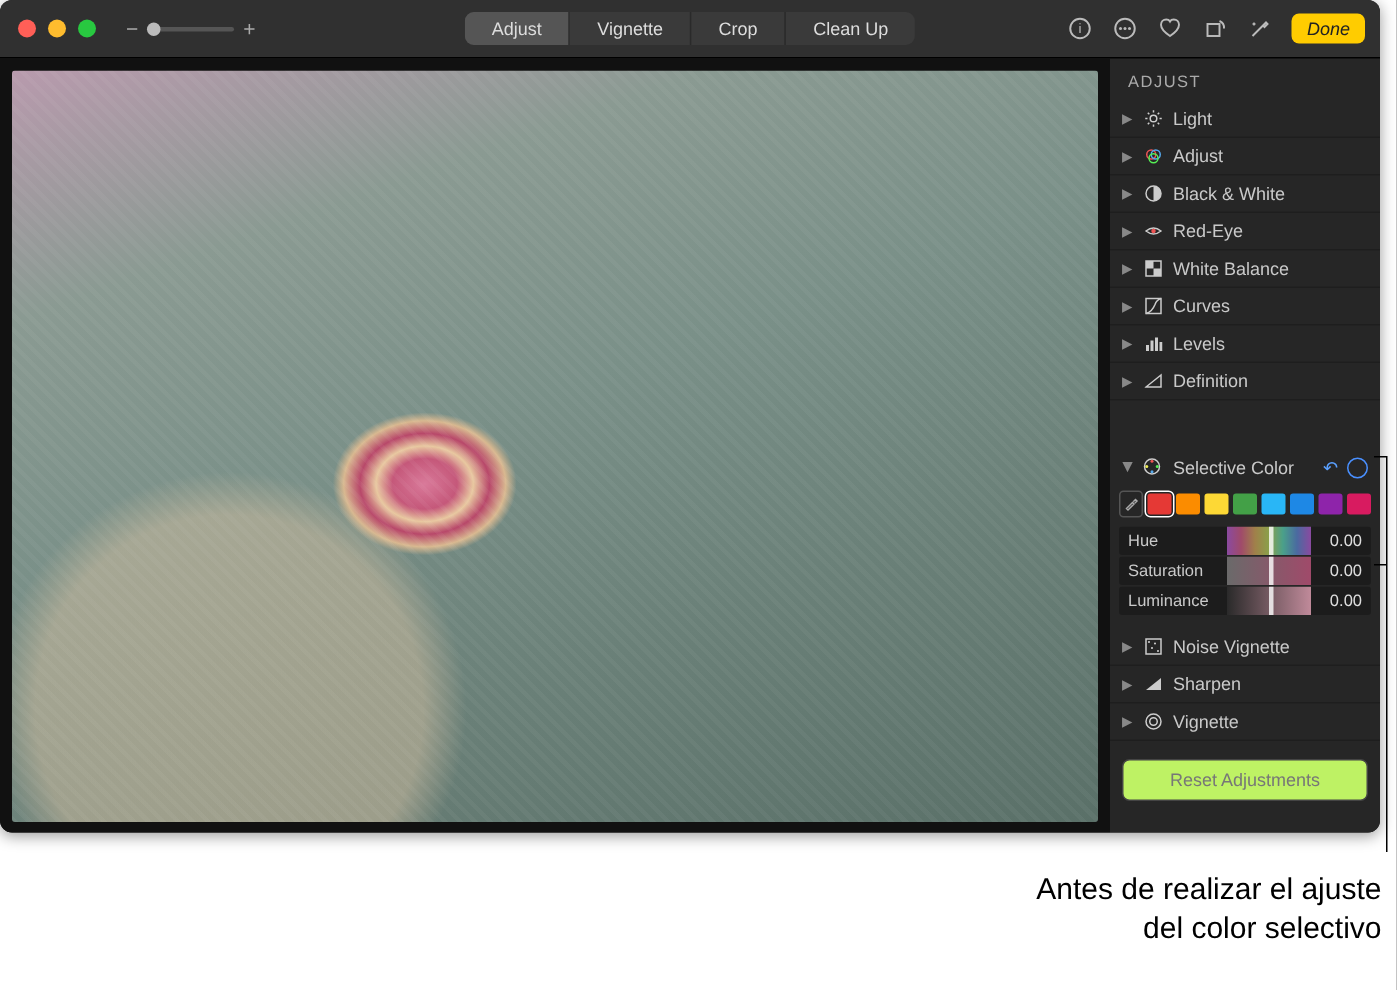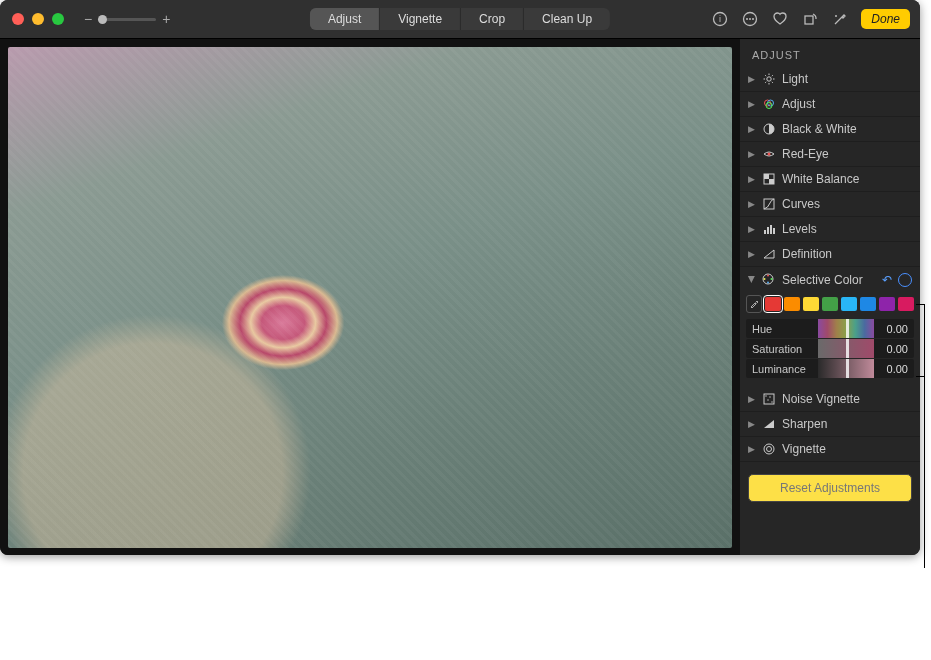--- a/index.html
+++ b/index.html
@@ -46,42 +46,42 @@
     background:
       repeating-linear-gradient(45deg, rgba(255,255,255,.04) 0 3px, transparent 3px 7px),
       radial-gradient(circle at 20% 85%, rgba(210,190,160,.5) 0 18%, transparent 22%);
   }
   .sidebar{width:180px;background:var(--panel);overflow-y:auto;font-size:12px;color:var(--text);padding-bottom:8px;}
   .sb-title{font-size:11px;letter-spacing:1px;color:#aaa;padding:10px 12px 6px;font-weight:500;}
   .adj{display:flex;align-items:center;height:24px;padding:0 8px;gap:6px;border-bottom:1px solid rgba(0,0,0,.2);cursor:pointer;}
   .adj .chev{width:8px;color:#888;font-size:9px;}
   .adj .ico{width:14px;height:14px;display:flex;align-items:center;justify-content:center;}
   .adj .lbl{flex:1;}
-  .sc-panel{padding:4px 6px 8px;}
+  .sc-panel{padding:4px 6px 8px;margin-top:32px;}
   .sc-head{display:flex;align-items:center;gap:6px;padding:2px 2px 6px;}
   .sc-head .chev{width:8px;color:#888;font-size:9px;transform:rotate(90deg);}
   .sc-head .ico{width:14px;height:14px;}
   .sc-head .lbl{flex:1;}
   .sc-reset{color:#5aa0ff;font-size:12px;}
   .sc-toggle{width:12px;height:12px;border:1.5px solid #4a90ff;border-radius:50%;}
   .swatches{display:flex;gap:3px;padding:2px 0 6px;align-items:center;}
   .eyedrop{width:16px;height:16px;border:1px solid #555;border-radius:3px;display:flex;align-items:center;justify-content:center;color:#aaa;font-size:10px;}
   .sw{width:18px;height:14px;border-radius:2px;cursor:pointer;}
   .sw.sel{outline:1px solid #fff;outline-offset:1px;}
   .slider-row{display:flex;align-items:center;height:19px;margin-bottom:1px;border-radius:2px;overflow:hidden;font-size:11px;}
   .slider-row .slabel{width:66px;padding-left:6px;background:rgba(0,0,0,.25);height:100%;display:flex;align-items:center;}
   .slider-row .strack{flex:1;height:100%;position:relative;}
   .slider-row .sval{width:34px;text-align:right;padding-right:6px;background:rgba(0,0,0,.25);height:100%;display:flex;align-items:center;justify-content:flex-end;color:#ddd;}
   .hue .strack{background:linear-gradient(90deg,#8a4aa0,#a04a6a,#a0804a,#8aa04a,#4aa08a,#4a6aa0,#8a4aa0);}
   .sat .strack{background:linear-gradient(90deg,#6a6a6a,#a04a6a);}
   .lum .strack{background:linear-gradient(90deg,#2a2a2a,#c08a9a);}
   .rng .strack{background:#3a3a3a;}
   .rng .sfill{position:absolute;left:0;top:0;height:100%;background:#555;}
   .knob2{position:absolute;top:0;height:100%;width:3px;background:rgba(255,255,255,.8);}
-  .reset-adj{margin:12px 8px 0;padding:6px;text-align:center;background:#fde047;border:1px solid #444;border-radius:5px;color:#777;font-size:12px;}
+  .reset-adj{margin:12px 8px 0;padding:6px;text-align:center;background:#bef264;border:1px solid #444;border-radius:5px;color:#777;font-size:12px;}
   
   .callout{position:absolute;right:6px;top:304px;height:264px;border-right:1.5px solid #000;}
   .callout::after{content:"";position:absolute;right:0;top:0;width:8px;border-top:1.5px solid #000;}
   .callout::before{content:"";position:absolute;right:0;top:72px;width:8px;border-top:1.5px solid #000;}
   .caption{position:absolute;right:10px;top:580px;font-size:20px;color:#000;text-align:right;line-height:1.3;}
   svg{display:block;}
 </style>
 </head>
 <body>
 
@@ -331,14 +331,16 @@
           <span class="lbl">Vignette</span>
         </div>
 
         <div class="reset-adj">Reset Adjustments</div>
       </div>
     </div>
   </div>
 
   <div class="callout"></div>
   <div class="caption">
+    <div>Antes de realizar el ajuste</div>
+    <div>del color selectivo</div>
   </div>
 </div>
 
 </body></html>

